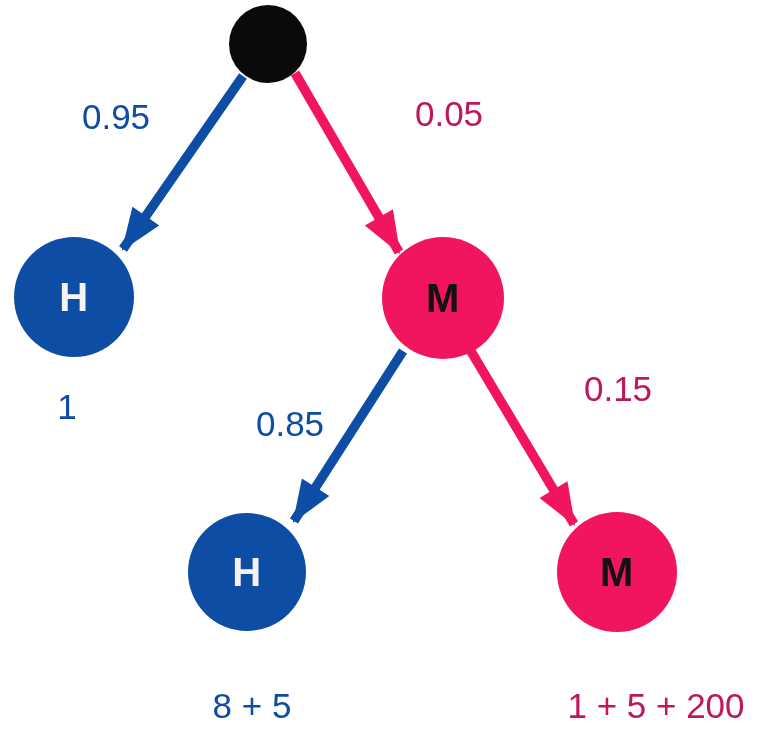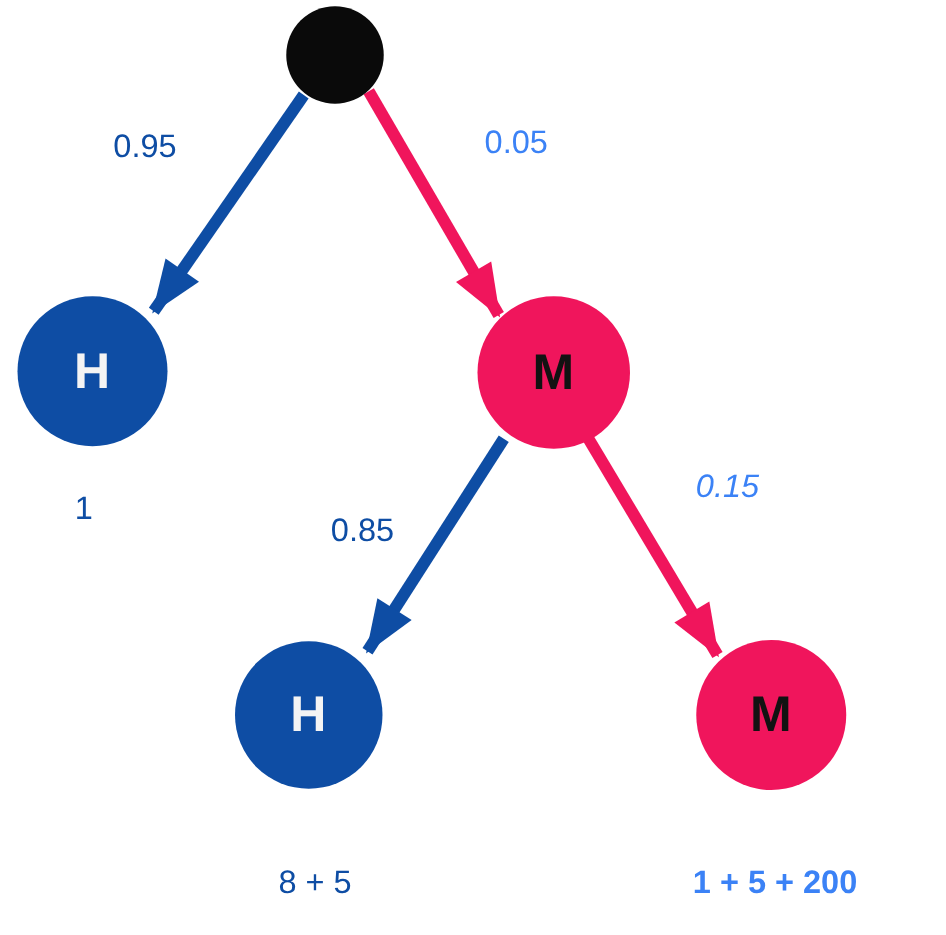--- a/index.html
+++ b/index.html
@@ -48,33 +48,33 @@
     color: #121212;
   }
   .node-h1 { left: 14px;  top: 237px; width: 120px; height: 120px; }
   .node-m1 { left: 382px; top: 237px; width: 122px; height: 122px; }
   .node-h2 { left: 188px; top: 513px; width: 118px; height: 118px; }
   .node-m2 { left: 557px; top: 512px; width: 120px; height: 120px; }
 
   .lbl {
     position: absolute;
     transform: translate(-50%, -50%);
-    font-size: 26px;
+    font-size: 35px;
     white-space: nowrap;
   }
   .lbl-blue { color: #0e4da4; }
-  .lbl-pink { color: #3b82f6; }
+  .lbl-pink { color: #be185d; margin-left: 36px; }
 
   .lbl-p095 { left: 116px; top: 117px; }
   .lbl-p005 { left: 413px; top: 114px; }
   .lbl-p085 { left: 290px; top: 389px; margin-top: 35px; }
-  .lbl-p015 { left: 582px; top: 389px; font-style: italic; }
+  .lbl-p015 { left: 582px; top: 389px; }
   .lbl-v1   { left: 67px;  top: 407px; }
   .lbl-v2   { left: 252px; top: 706px; }
-  .lbl-v3   { left: 620px; top: 706px; font-weight: bold; }
+  .lbl-v3   { left: 620px; top: 706px; }
 </style>
 </head>
 <body>
 
 <div class="canvas">
 
   <svg class="edges-svg" viewBox="0 0 757 748">
     <defs>
       <marker id="arrow-blue" viewBox="0 0 10 8" refX="9.5" refY="4" markerWidth="44" markerHeight="36" markerUnits="userSpaceOnUse" orient="auto">
         <path d="M0.4,0.3 L10,4 L0.4,7.7 Z" fill="#0e4da4"></path>

